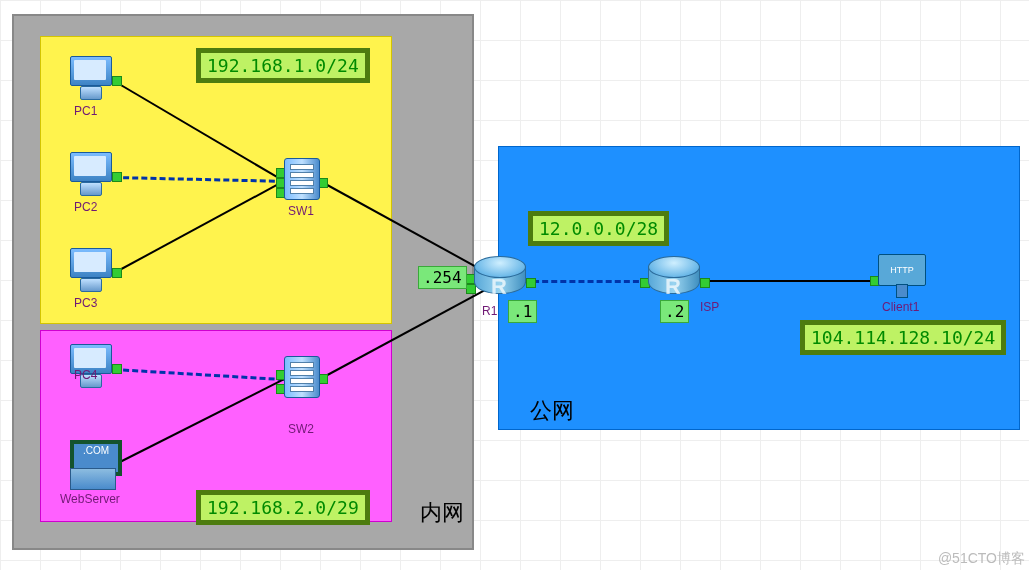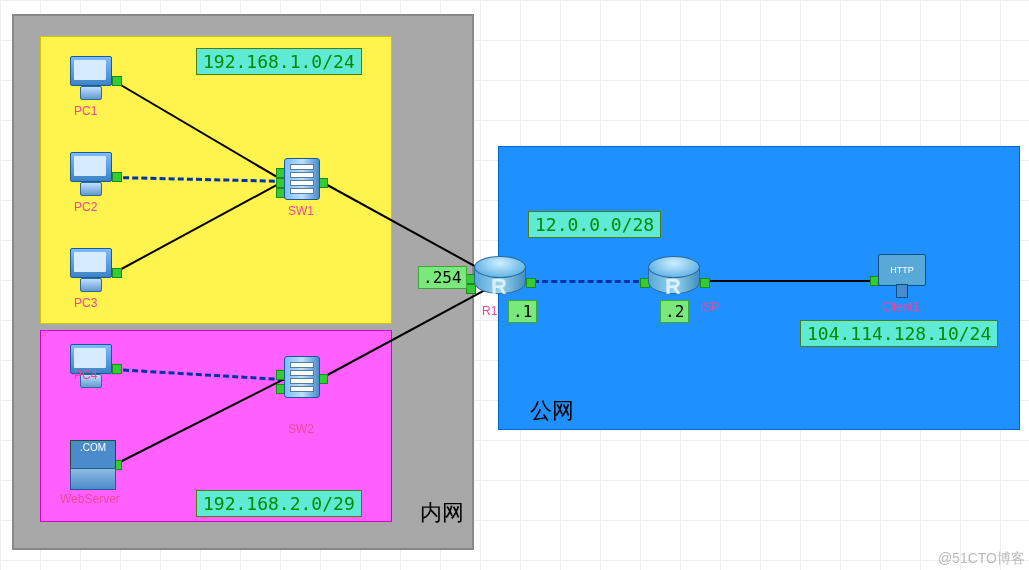--- a/index.html
+++ b/index.html
@@ -3,41 +3,41 @@
 <meta charset="utf-8">
 <style>
   html,body{margin:0;padding:0;width:1029px;height:570px;font-family:Arial,sans-serif;background:#fff;position:relative;overflow:hidden}
   .grid{position:absolute;inset:0;background-image:linear-gradient(#eee 1px,transparent 1px),linear-gradient(90deg,#eee 1px,transparent 1px);background-size:40px 40px}
   .zone{position:absolute}
   .zone-gray{background:#a8a8a8;border:2px solid #888}
   .zone-inner{position:absolute}
   .zone-yellow{background:#fff34d;border:1px solid #d4c400}
   .zone-magenta{background:#ff60ff;border:1px solid #d000d0}
   .zone-blue{background:#1e90ff;border:1px solid #0066cc}
-  .ip-label{position:absolute;background:#5eead4;border:1px solid #4d7c0f;color:#008a00;font-family:monospace;font-size:18px;
+  .ip-label{position:absolute;background:#bef264;border:5px solid #4d7c0f;color:#008a00;font-family:monospace;font-size:18px;
             padding:2px 6px;white-space:nowrap}
   .small-label{position:absolute;background:#7ae87a;border:1px solid #3aa83a;color:#000;font-family:monospace;font-size:16px;padding:1px 4px;white-space:nowrap}
   .area-label{position:absolute;font-size:22px;color:#000}
-  .devlabel{position:absolute;font-size:12px;color:#ec4899;white-space:nowrap}
+  .devlabel{position:absolute;font-size:12px;color:#701a75;white-space:nowrap}
   .link{position:absolute;background:#000;height:2px;transform-origin:left center}
   .link-dashed{position:absolute;border-top:3px dashed #0033aa;height:0;transform-origin:left center}
   .port{position:absolute;width:8px;height:8px;background:#33cc33;border:1px solid #1a8a1a}
   .pc{position:absolute;width:44px;height:46px}
   .pc .monitor{position:absolute;width:40px;height:28px;background:linear-gradient(#7bbcff,#3d83c4);border:1px solid #1a5a9a;border-radius:2px}
   .pc .screen{position:absolute;left:4px;top:4px;width:32px;height:20px;background:#d7ebff;border-radius:1px}
   .pc .base{position:absolute;left:10px;top:30px;width:20px;height:12px;background:linear-gradient(#bfe0ff,#6699cc);border:1px solid #2a6aa0;border-radius:2px}
   .switch{position:absolute;width:40px;height:46px}
   .switch .body{position:absolute;width:34px;height:40px;background:linear-gradient(90deg,#7bbcff,#bfe0ff,#4a8bcc);border:1px solid #1a5a9a;border-radius:3px}
   .switch .slot{position:absolute;left:6px;width:22px;height:4px;background:#fff;border:1px solid #5080aa}
   .router{position:absolute;width:50px;height:48px}
   .router .disc{position:absolute;width:50px;height:20px;background:radial-gradient(ellipse at 50% 30%,#cfefff 0%,#6bb8e8 70%,#3a88b8 100%);border:1px solid #2a6a9a;border-radius:50%}
   .router .cyl{position:absolute;top:10px;width:50px;height:26px;background:linear-gradient(90deg,#58a8d8,#9ad4f0,#4090c0);border:1px solid #2a6a9a;border-bottom-left-radius:25px 12px;border-bottom-right-radius:25px 12px}
   .router .r{position:absolute;top:18px;left:0;width:50px;text-align:center;color:rgba(255,255,255,.7);font-size:22px;font-weight:bold}
   .server{position:absolute;width:44px;height:50px}
-  .server .top{position:absolute;width:44px;height:28px;background:#4a8bcc;border:1px solid #14532d;color:#fff;font-size:10px;text-align:center;line-height:14px}
+  .server .top{position:absolute;width:44px;height:28px;background:#4a8bcc;border:4px solid #14532d;color:#fff;font-size:10px;text-align:center;line-height:14px}
   .server .rack{position:absolute;top:28px;width:44px;height:20px;background:linear-gradient(#8cbce0,#4a8bcc);border:1px solid #2a5a8a}
   .client{position:absolute;width:62px;height:44px}
   .client .mon{position:absolute;width:46px;height:30px;background:#58a8d8;border:1px solid #005080;border-radius:2px;color:#fff;font-size:9px;text-align:center;line-height:30px}
   .client .stand{position:absolute;left:18px;top:30px;width:10px;height:12px;background:#4a8bcc;border:1px solid #005080}
   .watermark{position:absolute;right:4px;bottom:2px;color:#bbb;font-size:14px}
 </style>
 </head>
 <body>
 
 <div class="grid"></div>

